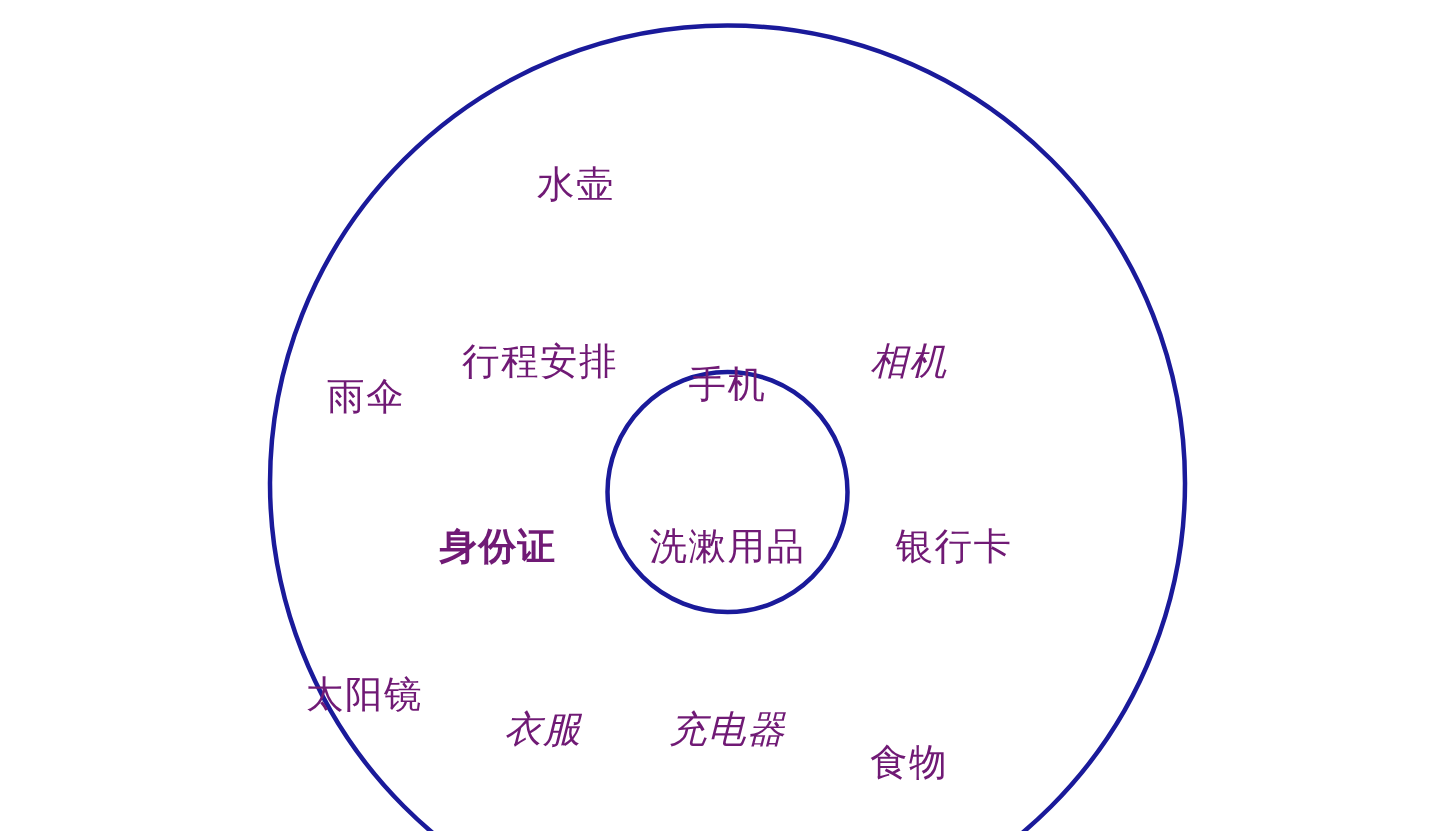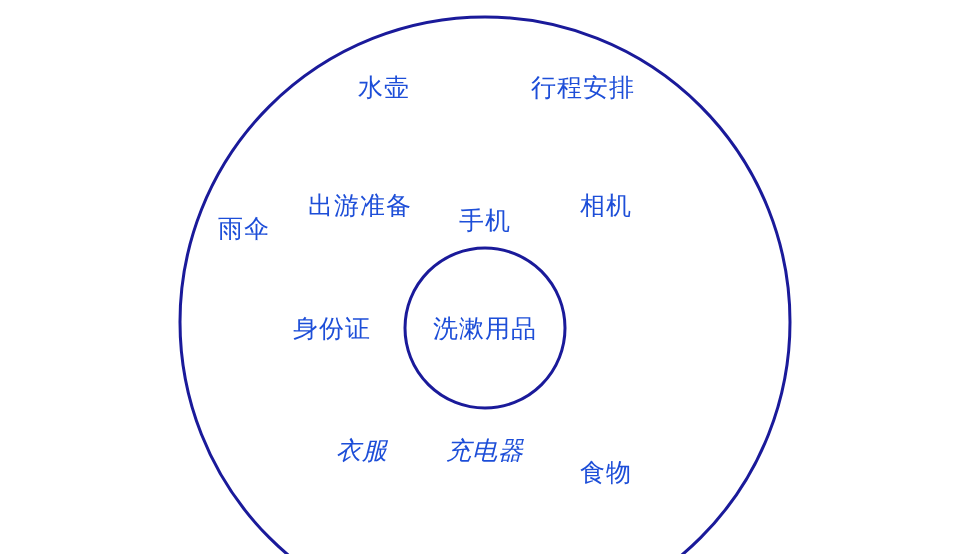--- a/index.html
+++ b/index.html
@@ -1,36 +1,37 @@
 <!DOCTYPE html>
 <html><head>
 <meta charset="utf-8">
 <style>
   html, body { margin:0; padding:0; background:#ffffff; }
   body { width:954px; height:554px; overflow:hidden; position:relative;
          font-family:"DejaVu Sans", "Liberation Sans", sans-serif; }
   #canvas { position:absolute; left:0; top:0; width:954px; height:554px; }
   svg { position:absolute; left:0; top:0; }
-  .lbl { position:absolute; font-size:25px; color:#1d4ed8; white-space:nowrap;
-         transform:translate(-50%,-50%); letter-spacing:1px; }
+  .lbl { position:absolute; font-size:25px; color:#701a75; white-space:nowrap;
+         transform:translate(-50%,-50%); letter-spacing:1px;margin-top:36px; }
 </style>
 </head>
 <body>
 
 <div id="canvas">
   <svg width="954" height="554" viewBox="0 0 954 554">
     <circle id="outer" cx="485" cy="322" r="305" fill="none" stroke="#1a1a9a" stroke-width="3"></circle>
     <circle id="inner" cx="485" cy="328" r="80" fill="none" stroke="#1a1a9a" stroke-width="3"></circle>
   </svg>
 
   <div class="lbl" style="left:485px; top:328px;">洗漱用品</div>
 
   <div class="lbl" style="left:384px; top:87px;">水壶</div>
-  <div class="lbl" style="left:583px; top:87px;">行程安排</div>
-  <div class="lbl" style="left:360px; top:205px;">出游准备</div>
+  <div class="lbl" style="left:360px; top:205px;">行程安排</div>
   <div class="lbl" style="left:485px; top:220px;">手机</div>
-  <div class="lbl" style="left:606px; top:205px;">相机</div>
+  <div class="lbl" style="left:606px; top:205px;font-style:italic;">相机</div>
   <div class="lbl" style="left:244px; top:228px;">雨伞</div>
-  <div class="lbl" style="left:332px; top:328px;">身份证</div>
+  <div class="lbl" style="left:332px; top:328px;font-weight:bold;">身份证</div>
+  <div class="lbl" style="left:636px; top:328px;">银行卡</div>
+  <div class="lbl" style="left:243px; top:427px;">太阳镜</div>
   <div class="lbl" style="left:362px; top:450px;font-style:italic;">衣服</div>
   <div class="lbl" style="left:485px; top:450px;font-style:italic;">充电器</div>
   <div class="lbl" style="left:606px; top:472px;">食物</div>
 </div>
 
 </body></html>

